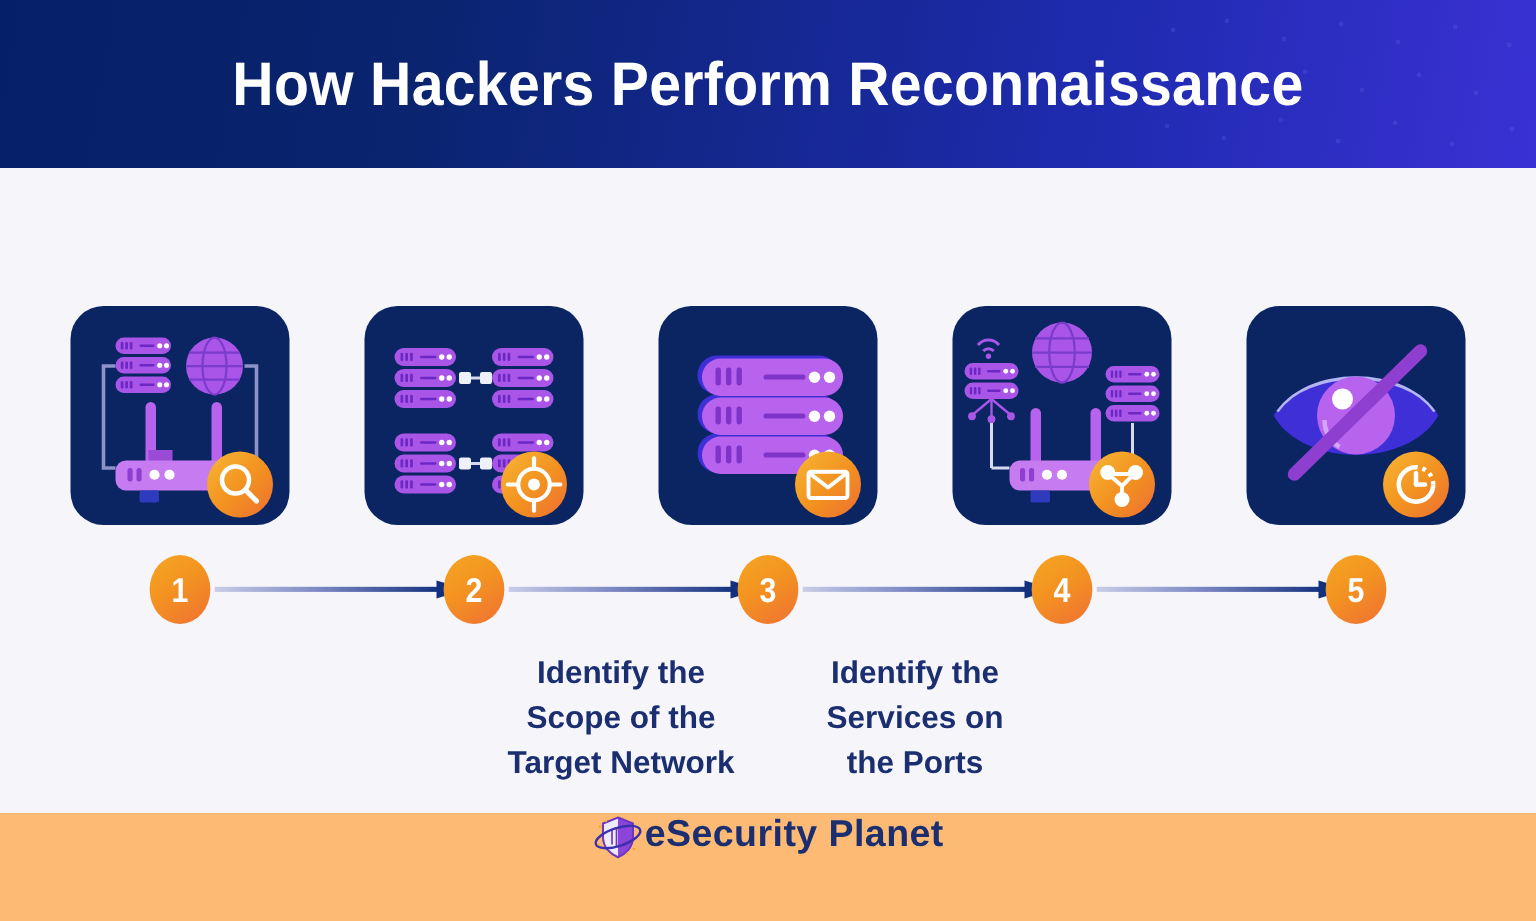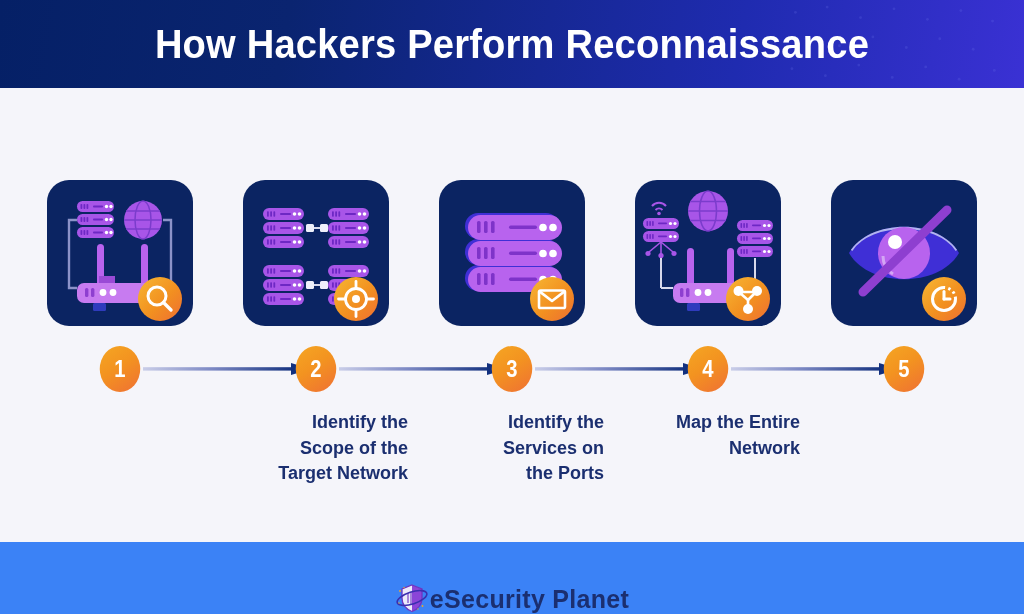--- a/index.html
+++ b/index.html
@@ -20,21 +20,21 @@
     height: 614px;
     background: #f5f5fa;
     display: flex;
     flex-direction: column;
   }
 
   
   .header {
     position: relative;
     width: 100%;
-    height: 88px;
+    height: 112px;
     background: linear-gradient(100deg, #052066 0%, #0a2470 28%, #1f2bb0 72%, #3a31d4 100%);
     display: flex;
     align-items: center;
     justify-content: center;
     overflow: hidden;
     flex: 0 0 auto;
   }
   .header-title {
     color: #ffffff;
     font-size: 41px;
@@ -147,37 +147,37 @@
     left: 0;
     top: 0;
     width: 1024px;
     padding-top: 322px;
     display: flex;
     justify-content: center;
     box-sizing: border-box;
   }
   .label-cell {
     width: 196px;
-    text-align: right;
+    text-align: center;
     color: #1b2f70;
-    font-size: 18px;
+    font-size: 21px;
     font-weight: bold;
     line-height: 1.42;
     padding: 0 6px;
     box-sizing: border-box;
     white-space: pre-line;
   }
 
   
   .footer {
     flex: 0 0 auto;
     height: 72px;
-    background: #3b82f6;
-    display: flex;
-    align-items: flex-end;
+    background: #fdba74;
+    display: flex;
+    align-items: flex-start;
     justify-content: center;
     gap: 1px;
   }
   .footer-logo-mark {
     width: 34px;
     height: 32px;
     flex: 0 0 auto;
   }
   .footer-logo-text {
     color: #1b2f70;
@@ -620,22 +620,20 @@
       </div>
     </div>
 
     <div class="labels-row">
       <div class="label-cell">Identify the
 Scope of the
 Target Network</div>
       <div class="label-cell">Identify the
 Services on
 the Ports</div>
-      <div class="label-cell">Map the Entire
-Network</div>
     </div>
   </div>
 
   <div class="footer">
     <svg class="footer-logo-mark" viewBox="0 0 34 32" aria-hidden="true">
       <path d="M17 3 L27 7 V16 C27 23 22 27.5 17 29.5 C12 27.5 7 23 7 16 V7 Z" fill="#eceafb"></path>
       <path d="M17 3 L27 7 V16 C27 23 22 27.5 17 29.5 Z" fill="#8b45d8"></path>
       <path d="M17 3 L27 7 V16 C27 23 22 27.5 17 29.5 C12 27.5 7 23 7 16 V7 Z" fill="none" stroke="#6d35c0" stroke-width="1.3"></path>
       <g stroke="#6d35c0" stroke-width="1.1" fill="none">
         <line x1="13" y1="11" x2="13" y2="21"></line>

